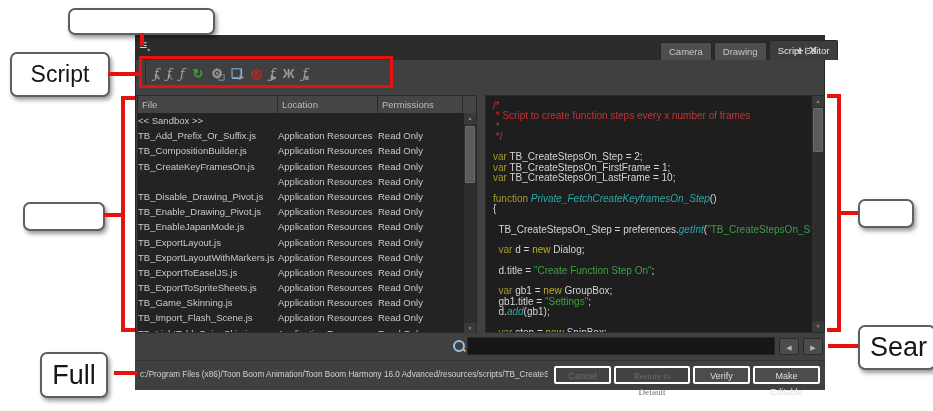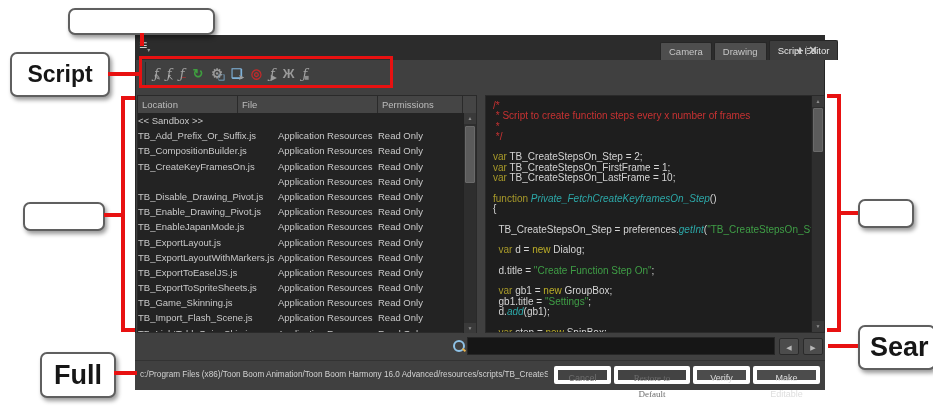--- a/index.html
+++ b/index.html
@@ -66,29 +66,29 @@
   .searchinput{position:absolute;left:332px;top:4px;width:308px;height:18px;background:#161616;
                border:1px solid #262626;color:#ddd;font-size:10px;padding:0 4px;box-sizing:border-box;}
   .navbtn{position:absolute;top:5px;width:20px;height:17px;background:#4c4c4c;border:1px solid #2a2a2a;
           border-radius:2px;color:#b8b8b8;font-size:7px;line-height:17px;text-align:center;box-sizing:border-box;}
   
   .statusrow{position:absolute;left:135px;top:360px;width:690px;height:30px;background:#404040;
              border-top:1px solid #333;box-sizing:border-box;}
   .path{position:absolute;left:5px;top:9px;font-size:8.2px;color:#d2d2d2;white-space:nowrap;
         width:408px;overflow:hidden;}
   .sbtns{position:absolute;right:5px;top:5px;display:flex;}
-  .sbtn{height:18px;margin-left:3px;background:#4c4c4c;border:4px solid #ffffff;border-radius:2px;
+  .sbtn{height:18px;margin-left:3px;background:#4c4c4c;border:2px solid #ffffff;border-radius:2px;
         color:#dedede;font-size:9px;font-family:"Liberation Sans",sans-serif;text-align:center;
         padding:0 6px;line-height:16px;box-sizing:border-box;}
   .sbtn.disabled{color:#6d6d6d;background:#434343;}
   .sbtn.w1{width:57px;} .sbtn.w2{width:76px;font-family:Liberation Serif, serif;} .sbtn.w3{width:57px;} .sbtn.w4{width:67px;}
   
   .abox{position:absolute;background:#fff;border:2px solid #5f5f5f;border-radius:7px;
         box-shadow:2px 3px 4px rgba(0,0,0,.4);color:#161616;display:flex;align-items:center;
-        justify-content:center;box-sizing:border-box;font-weight:bold;}
+        justify-content:center;box-sizing:border-box;}
   .rline{position:absolute;background:#e81111;}
   .rrect{position:absolute;border:3px solid #e81111;box-sizing:border-box;}
   .lbracket{position:absolute;border-left:4px solid #e81111;border-top:4px solid #e81111;
             border-bottom:4px solid #e81111;box-sizing:border-box;}
   .rbracket{position:absolute;border-right:4px solid #e81111;border-top:4px solid #e81111;
             border-bottom:4px solid #e81111;box-sizing:border-box;}
 </style>
 </head>
 <body>
 
@@ -111,22 +111,22 @@
     <span class="close">✕</span>
   </div>
 
   <div class="toolbar">
     <div class="tb-handle"></div>
     <span><span class="tbicon"><span class="g" style="color: rgb(162, 162, 162);">ƒ</span><span class="b" style="color: rgb(181, 181, 181);">✎</span></span><span class="tbicon"><span class="g" style="color: rgb(162, 162, 162);">ƒ</span><span class="b" style="color: rgb(181, 181, 181);">↖</span></span><span class="tbicon"><span class="g" style="color: rgb(162, 162, 162);">ƒ</span><span class="b" style="color: rgb(208, 50, 50);">−</span></span><span class="tbicon"><span class="g up" style="color: rgb(63, 158, 63);">↻</span></span><span class="tbicon"><span class="g up" style="color: rgb(154, 154, 154);">⚙</span><span class="b" style="color: rgb(127, 178, 217);">❏</span></span><span class="tbicon"><span class="g up" style="color: rgb(127, 178, 217);">❏</span><span class="b" style="color: rgb(156, 156, 156);">➤</span></span><span class="tbicon"><span class="g up" style="color: rgb(194, 42, 42);">◎</span></span><span class="tbicon"><span class="g" style="color: rgb(162, 162, 162);">ƒ</span><span class="b" style="color: rgb(156, 156, 156);">▶</span></span><span class="tbicon"><span class="g up" style="color: rgb(154, 154, 154);">Ж</span></span><span class="tbicon"><span class="g" style="color: rgb(162, 162, 162);">ƒ</span><span class="b" style="color: rgb(141, 141, 141);">■</span></span></span>
   </div>
 
   <div class="flist">
     <div class="fhead">
+      <div class="hc" style="width:140px">File</div>
       <div class="hc" style="width:100px">Location</div>
-      <div class="hc" style="width:140px">File</div>
       <div class="hc" style="width:85px">Permissions</div>
     </div>
     <div class="fbody">
         <div class="frow">
           <div class="c0">&lt;&lt; Sandbox &gt;&gt;</div>
           <div class="c1"></div>
           <div class="c2"></div>
         </div>
         <div class="frow">
           <div class="c0">TB_Add_Prefix_Or_Suffix.js</div>
@@ -268,16 +268,16 @@
   <div class="rline" style="left:104px;top:213px;width:17px;height:4px;"></div>
   <div class="lbracket" style="left:121px;top:96px;width:14px;height:236px;"></div>
 
   <div class="abox" style="left:858px;top:199px;width:56px;height:29px;font-size:14px;"></div>
   <div class="rline" style="left:841px;top:211px;width:17px;height:4px;"></div>
   <div class="rbracket" style="left:827px;top:94px;width:14px;height:238px;"></div>
 
   <div class="abox" style="left:858px;top:325px;width:78px;height:45px;font-size:27px;justify-content:flex-start;padding-left:10px;">Sear</div>
   <div class="rline" style="left:828px;top:344px;width:30px;height:4px;"></div>
 
-  <div class="abox" style="left:40px;top:352px;width:76px;height:46px;font-size:27px;">Full</div>
+  <div class="abox" style="left:40px;top:352px;width:68px;height:46px;font-size:27px;">Full</div>
   <div class="rline" style="left:114px;top:371px;width:23px;height:4px;"></div>
 
 </div>
 
 </body></html>

